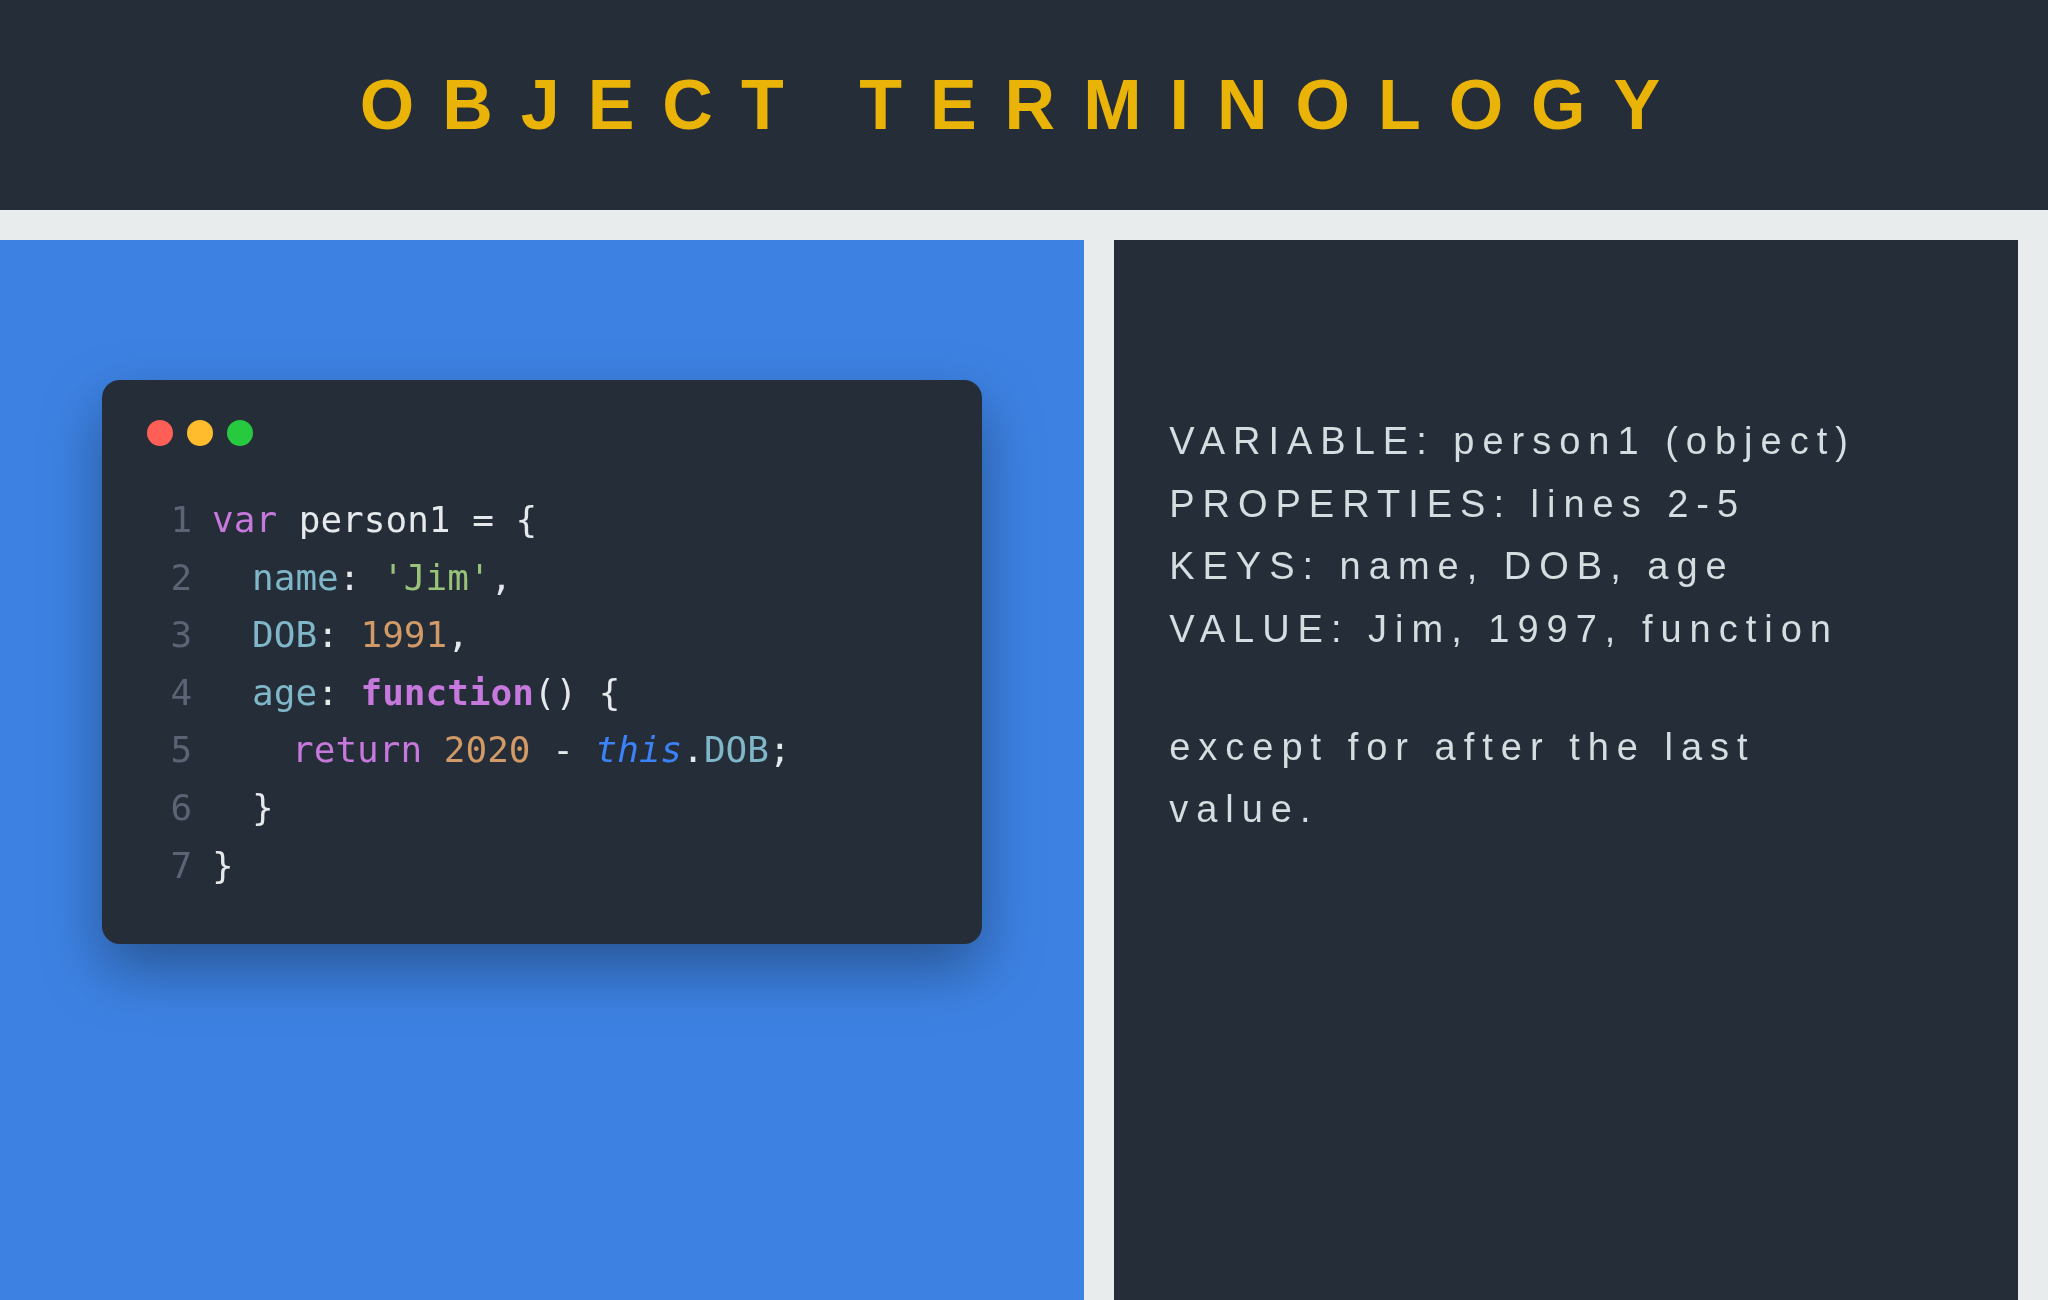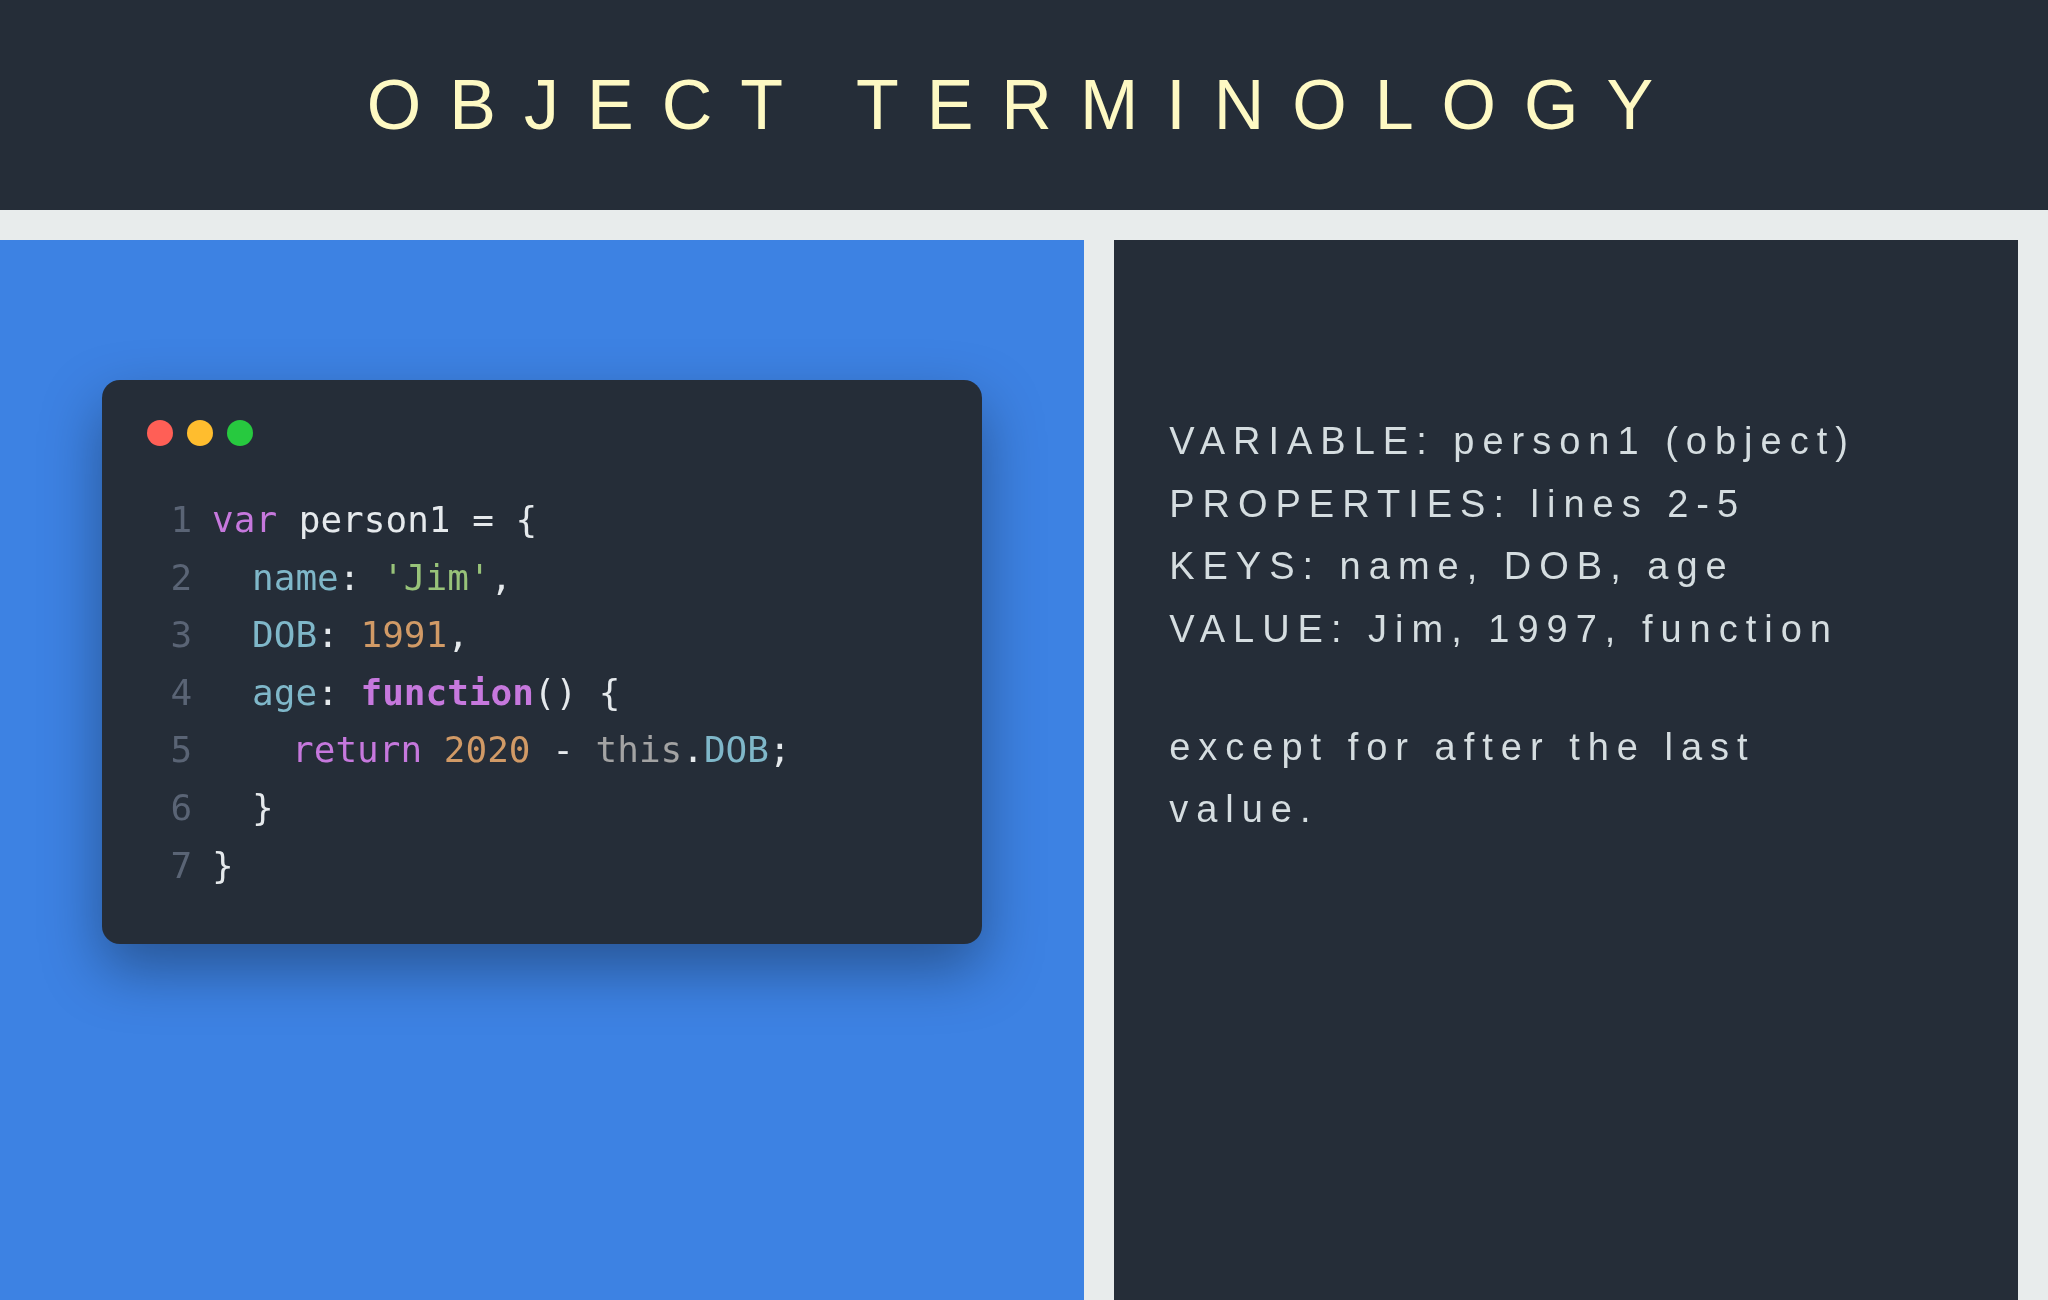--- a/index.html
+++ b/index.html
@@ -11,23 +11,23 @@
     overflow: hidden;
   }
   .header {
     background: #252d38;
     height: 210px;
     display: flex;
     align-items: center;
     justify-content: center;
   }
   .header-title {
-    color: #fef9c3;
+    color: #eab308;
     font-size: 70px;
-    font-weight: 400;
+    font-weight: 700;
     letter-spacing: 28px;
   }
   .content {
     display: flex;
     gap: 30px;
     padding: 30px 0 0 0;
   }
   .left-panel {
     background: #3d82e3;
     width: 1128px;
@@ -73,21 +73,21 @@
     margin-right: 20px;
     user-select: none;
   }
   .kw { color: #c678dd; }
   .ident { color: #e5e9ec; }
   .prop { color: #7fb7c9; }
   .str { color: #98c379; }
   .num { color: #d19a66; }
   .fn { color: #c678dd; font-weight: bold; }
   .punct { color: #e5e9ec; }
-  .this { color: #a3a3a3; }
+  .this { color: #3b82f6; font-style: italic; }
 
   .right-panel {
     background: #252d38;
     width: 936px;
     height: 1060px;
     padding: 170px 55px 0 55px;
     margin-right: 30px;
   }
   .term-line {
     color: #d5dde0;

